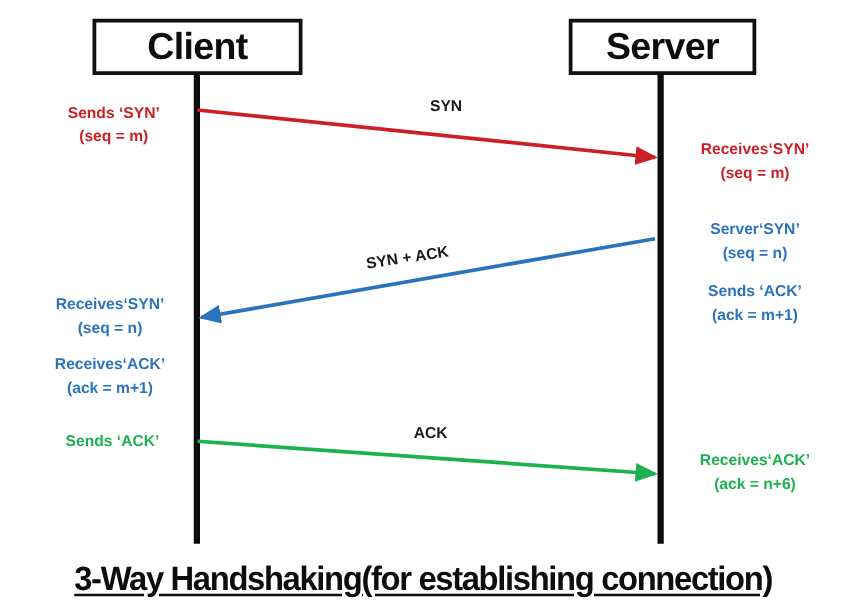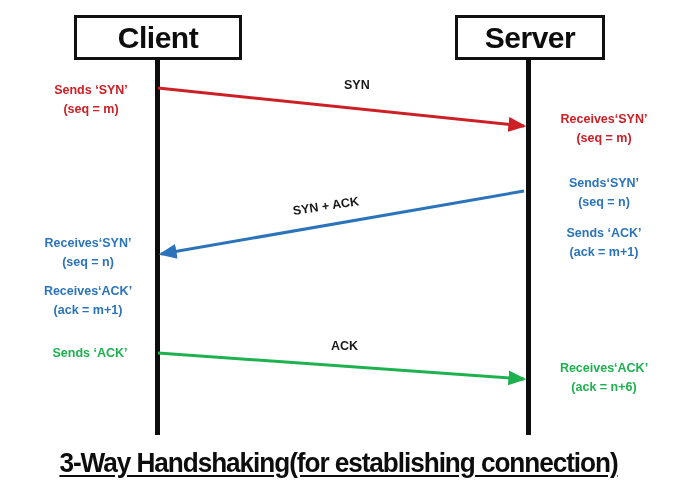--- a/index.html
+++ b/index.html
@@ -151,21 +151,21 @@
   <div class="note center green" style="left:30px; top:344px; width:120px;">
     <span class="ln">Sends ‘ACK’</span>
   </div>
 
   <div class="note center red" style="left:545px; top:110px; width:118px;">
     <span class="ln">Receives‘SYN’</span>
     <span class="ln">(seq = m)</span>
   </div>
 
   <div class="note center blue" style="left:545px; top:174px; width:118px;">
-    <span class="ln">Sends‘SYN’</span>
+    <span class="ln">Server‘SYN’</span>
     <span class="ln">(seq = n)</span>
   </div>
 
   <div class="note center blue" style="left:543px; top:224px; width:122px;">
     <span class="ln">Sends ‘ACK’</span>
     <span class="ln">(ack = m+1)</span>
   </div>
 
   <div class="note center green" style="left:543px; top:359px; width:122px;">
     <span class="ln">Receives‘ACK’</span>

